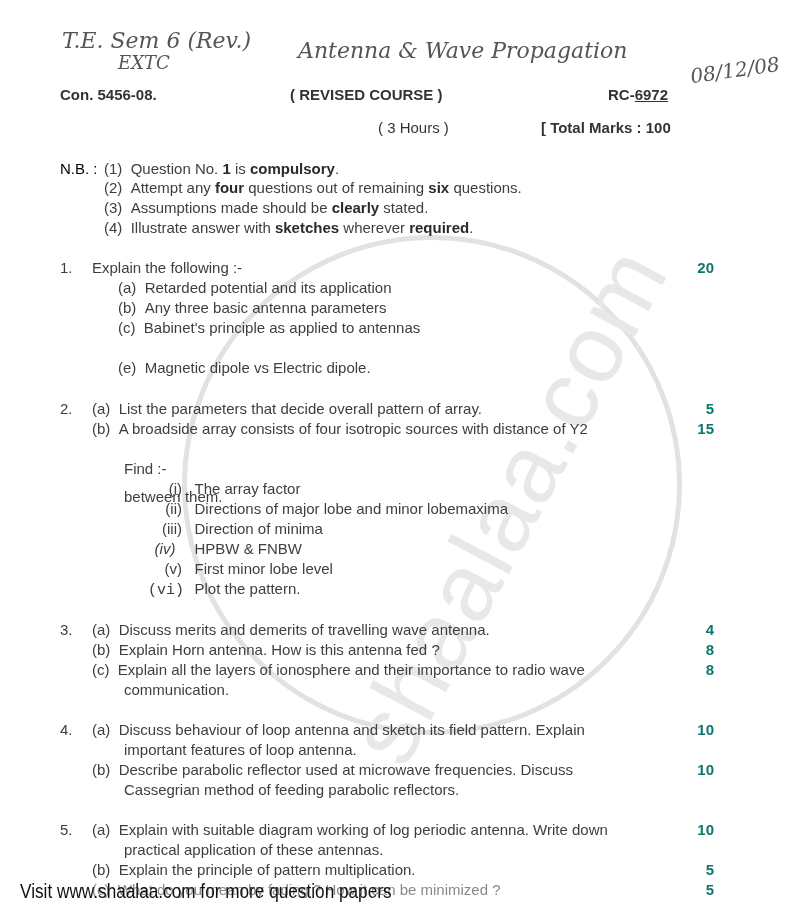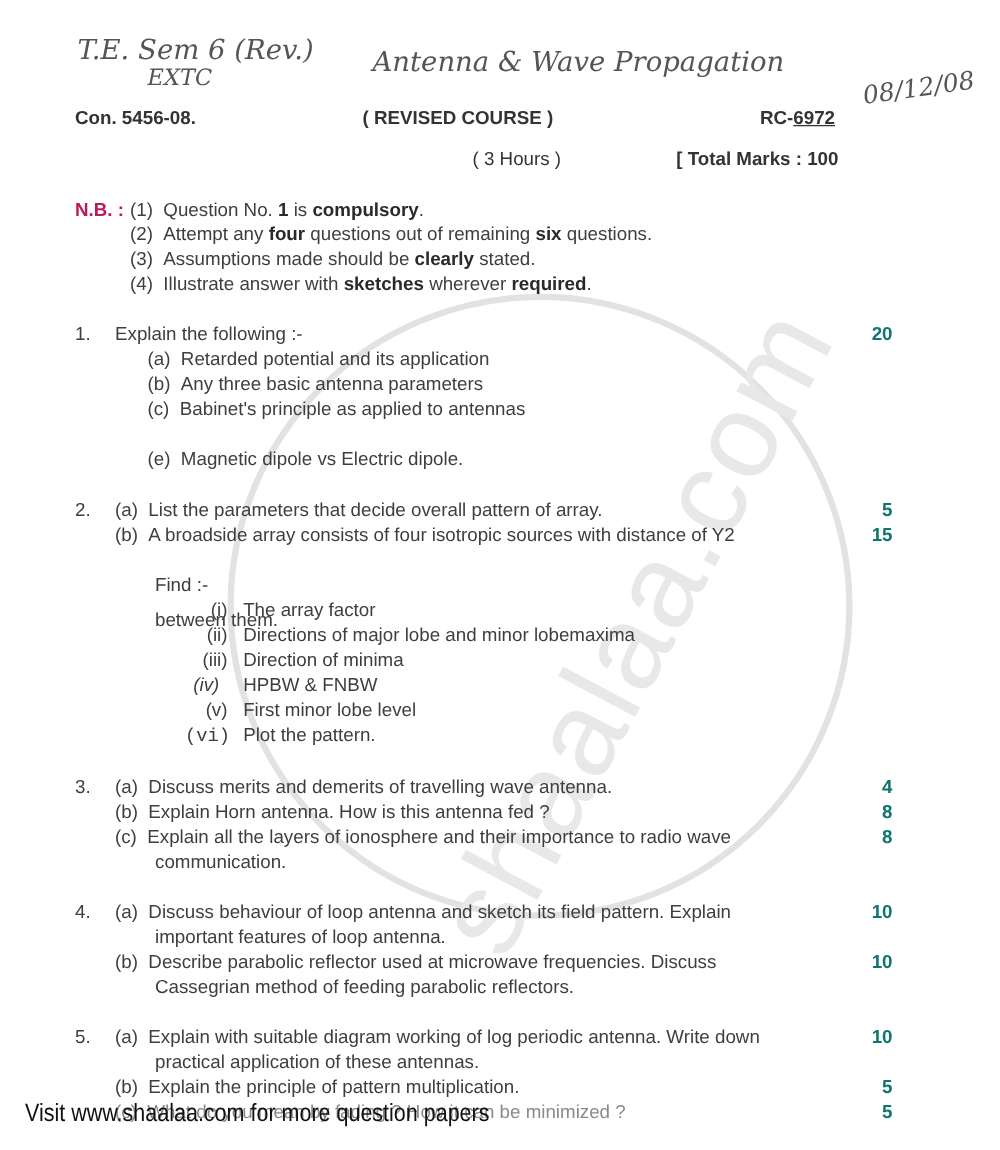--- a/index.html
+++ b/index.html
@@ -46,21 +46,21 @@
   <div class="hand" style="left:98px;top:52px;font-size:18px;margin-left:20px;">EXTC</div>
   <div class="hand" style="left:298px;top:38px;">Antenna &amp; Wave Propagation</div>
   <div class="hand" style="left:690px;top:58px;font-size:20px;transform:rotate(-8deg);">08/12/08</div>
 
   <div class="hdr" style="left:60px;top:86px;">Con. 5456-08.</div>
   <div class="hdr" style="left:290px;top:86px;">( REVISED  COURSE )</div>
   <div class="hdr" style="left:608px;top:86px;"><span>RC-</span><span class="ul">6972</span></div>
   <div class="hdr norm" style="left:330px;top:119px;">( 3 Hours )</div>
   <div class="hdr" style="left:541px;top:119px;">[ Total Marks :  100</div>
 
-  <div class="line" style="left:60px;top:160px;font-weight:bold;color:#be185d;">N.B. :</div>
+  <div class="line" style="left:60px;top:160px;font-weight:normal;color:#000000;">N.B. :</div>
   <div class="line" style="left:104px;top:160px;"><span>(1)</span>&nbsp;&nbsp;<span>Question No. </span><b>1</b><span> is </span><b>compulsory</b><span>.</span></div>
   <div class="line" style="left:104px;top:179px;"><span>(2)</span>&nbsp;&nbsp;<span>Attempt any </span><b>four</b><span> questions out of remaining </span><b>six</b><span> questions.</span></div>
   <div class="line" style="left:104px;top:199px;"><span>(3)</span>&nbsp;&nbsp;<span>Assumptions made should be </span><b>clearly</b><span> stated.</span></div>
   <div class="line" style="left:104px;top:219px;"><span>(4)</span>&nbsp;&nbsp;<span>Illustrate answer with </span><b>sketches</b><span> wherever </span><b>required</b><span>.</span></div>
 
   <div class="line" style="left:60px;top:259px;">1.</div>
   <div class="line" style="left:92px;top:259px;">Explain the following :-</div>
   <div class="marks" style="top:259px;">20</div>
   <div class="line" style="left:118px;top:279px;"><span>(a)</span>&nbsp;&nbsp;<span>Retarded potential and its application</span></div>
   <div class="line" style="left:118px;top:299px;"><span>(b)</span>&nbsp;&nbsp;<span>Any three basic antenna parameters</span></div>

